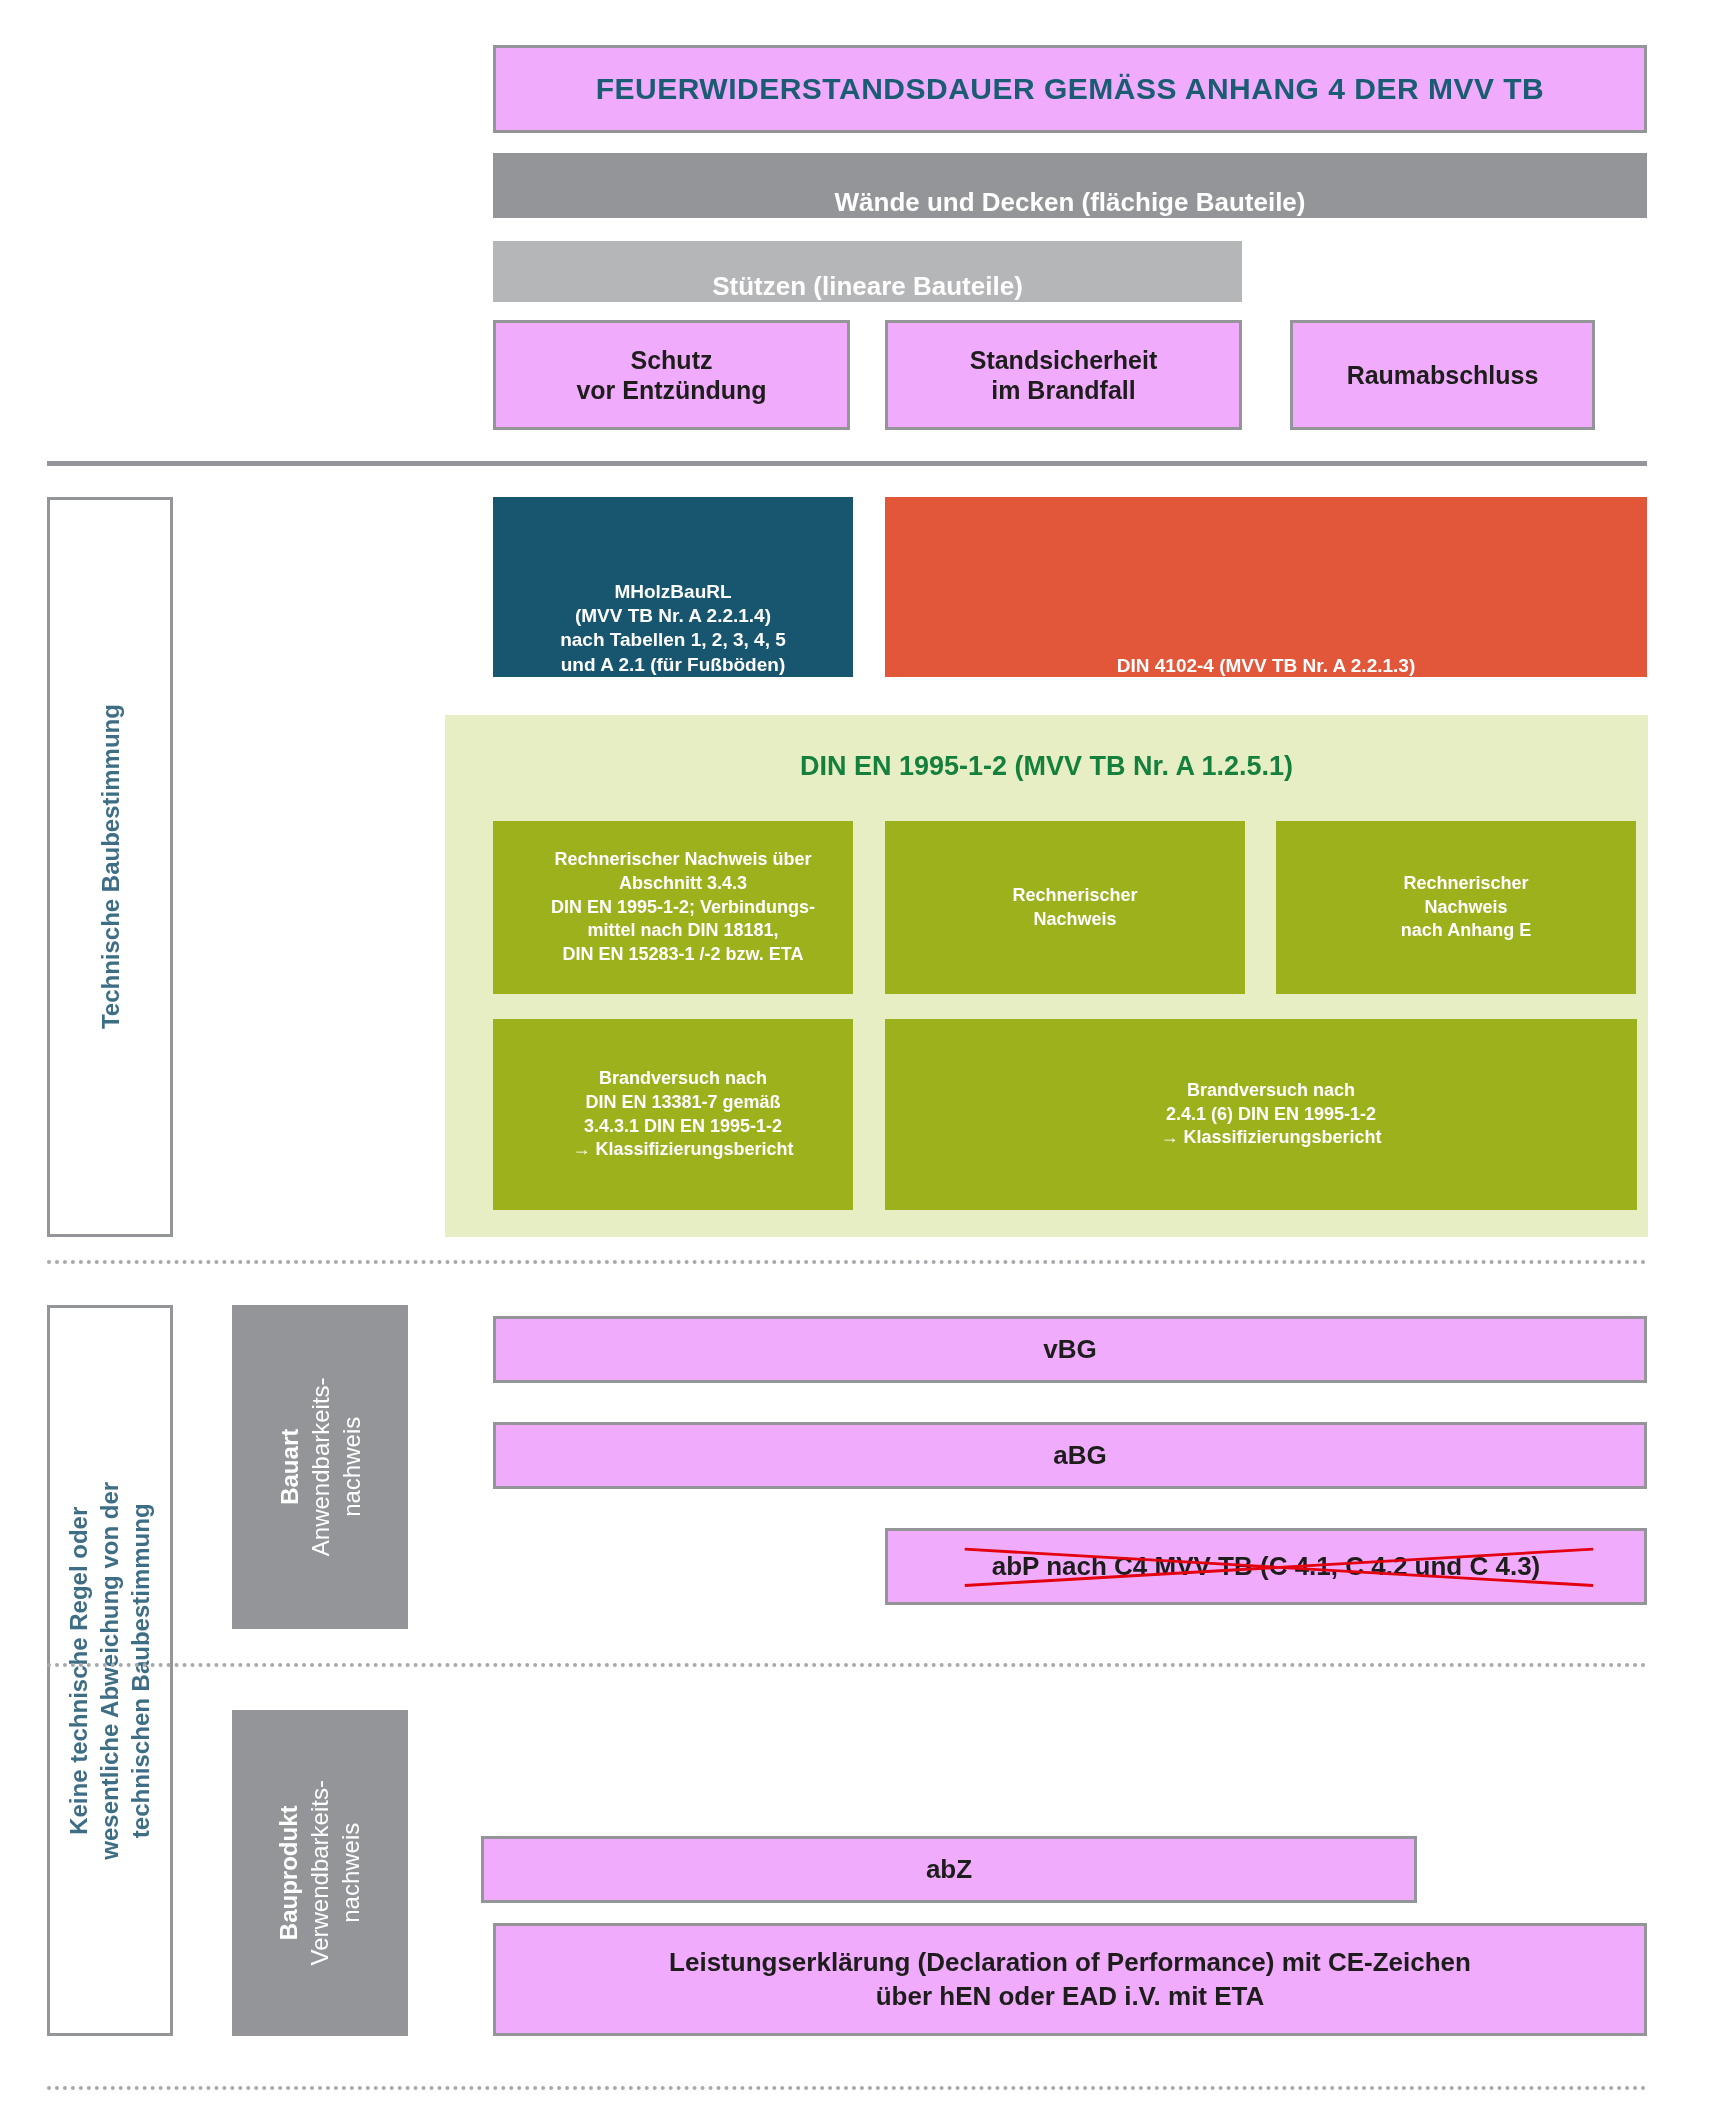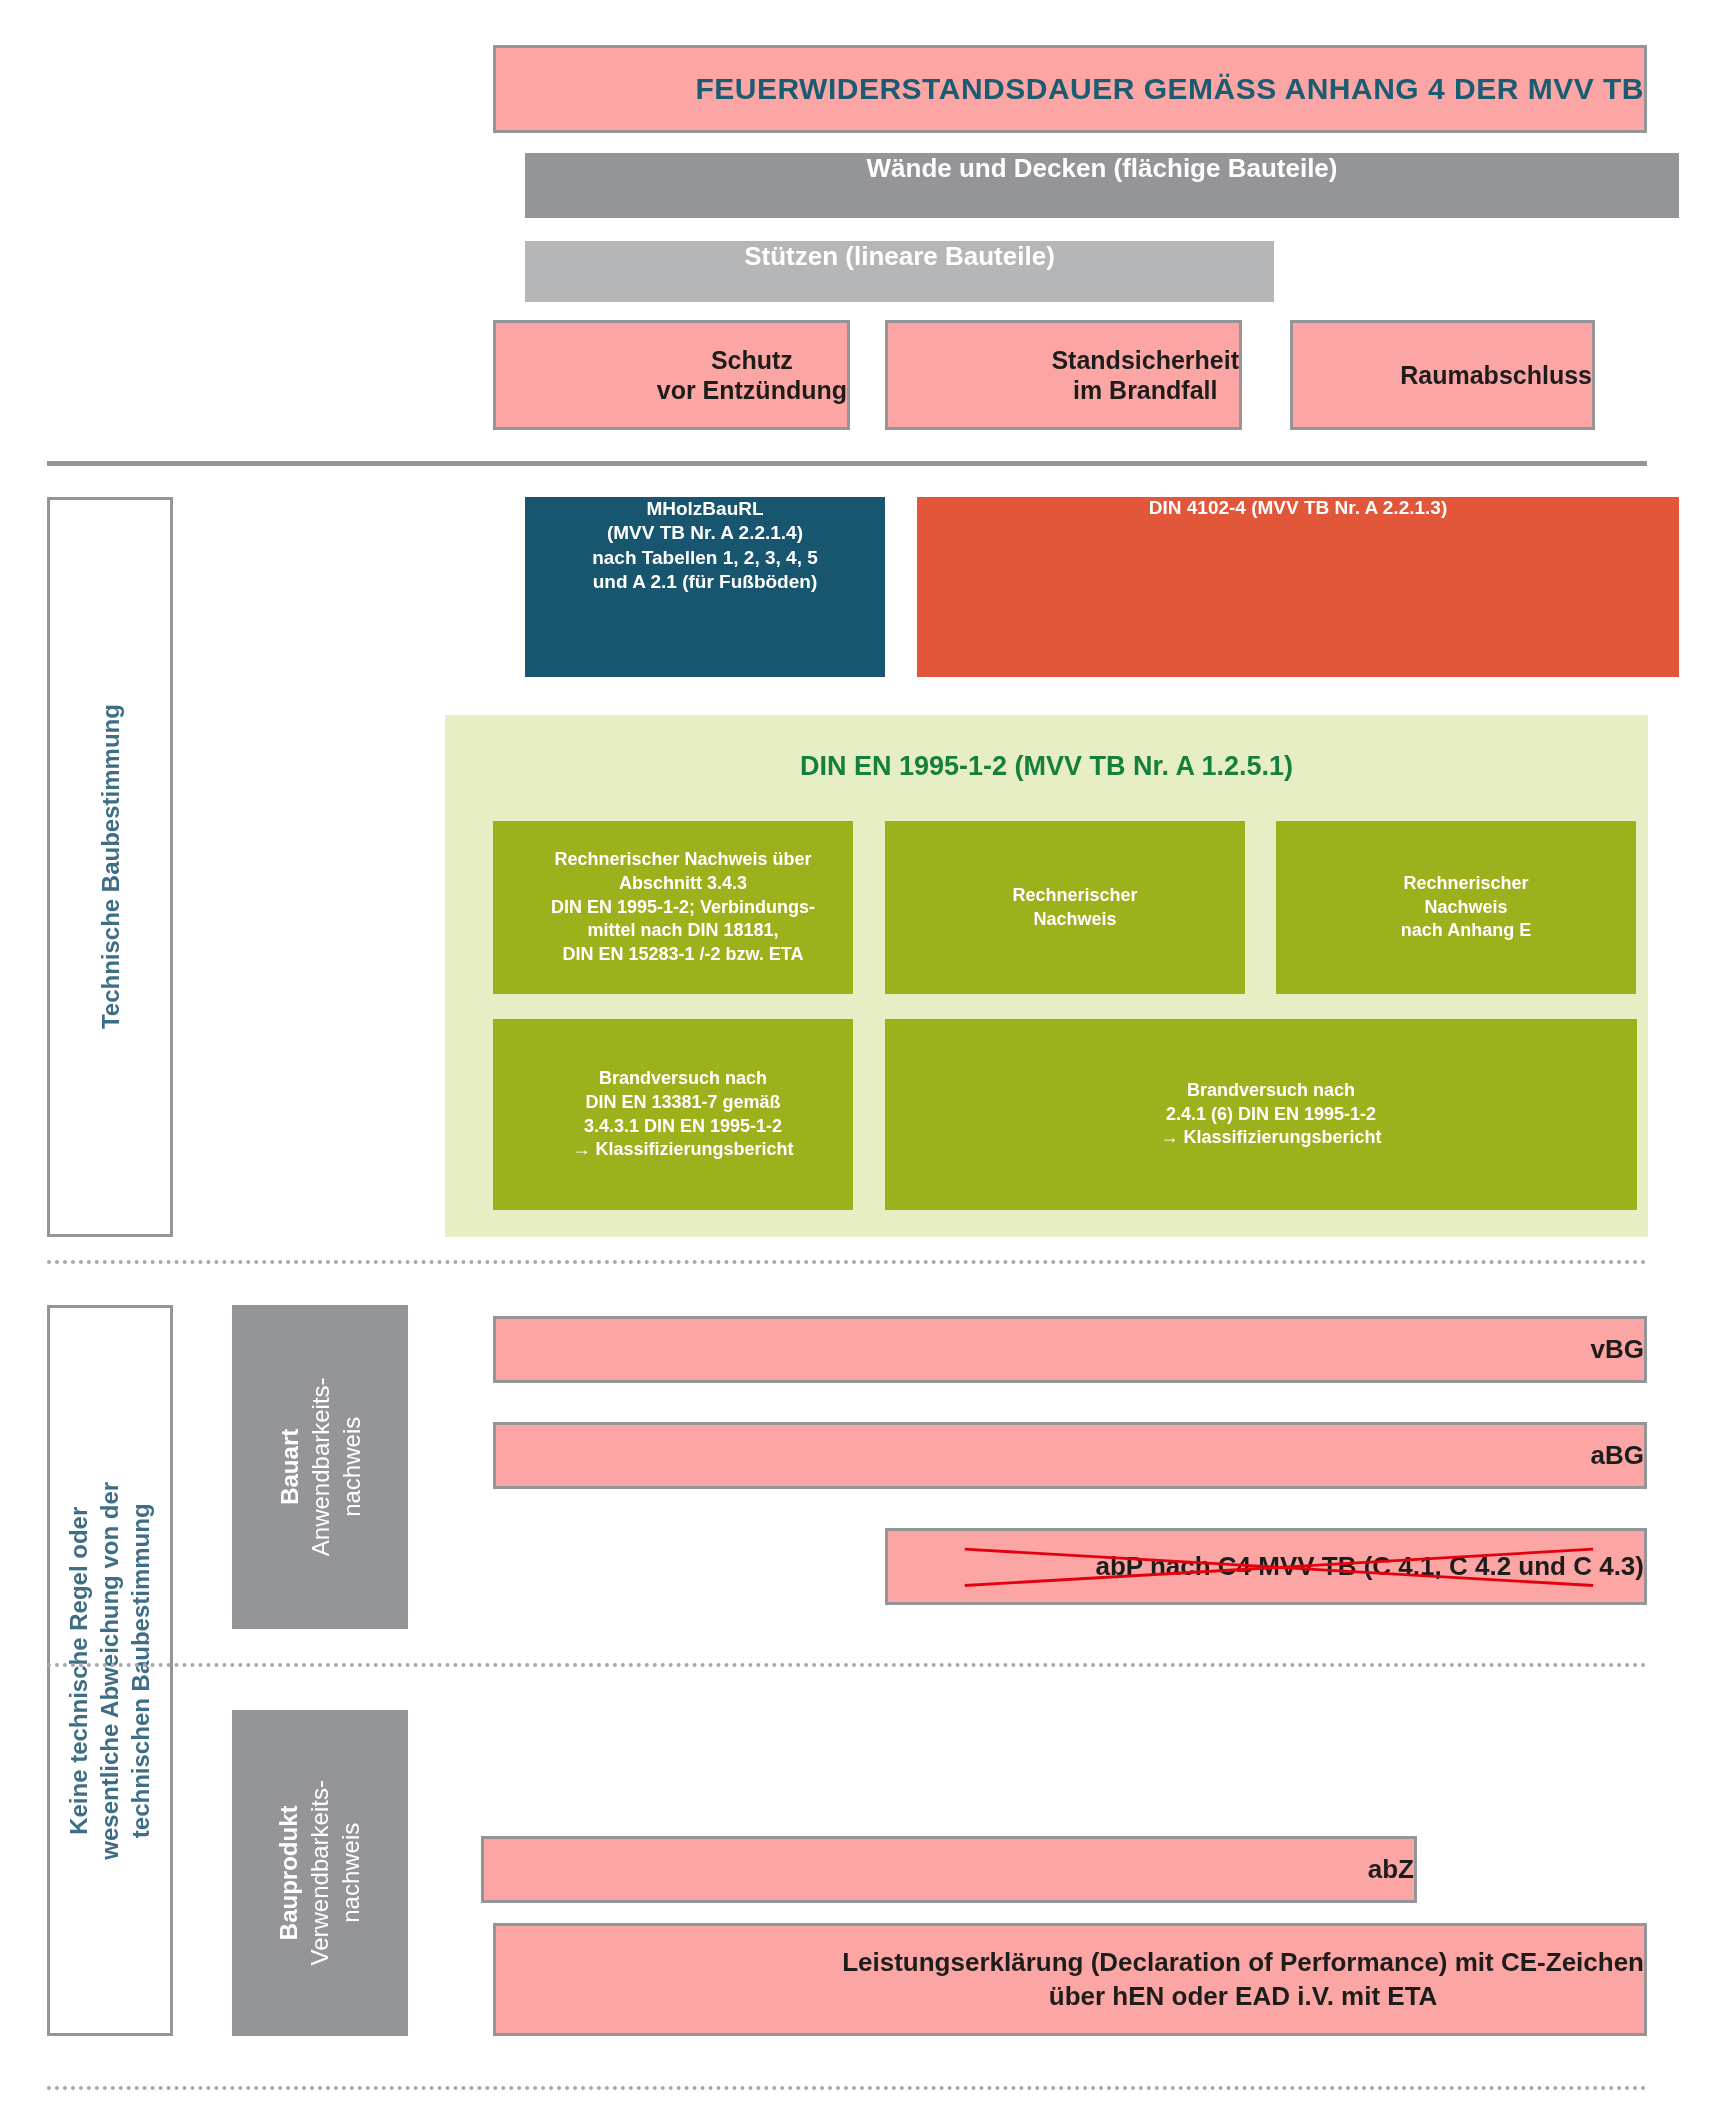--- a/index.html
+++ b/index.html
@@ -19,32 +19,31 @@
   .canvas {
     position: relative;
     width: 1728px;
     height: 2120px;
   }
   .abs { position: absolute; box-sizing: border-box; }
 
   
   .box-outline {
     border: 3.6px solid #939598;
-    background: #fca5a5;
+    background: #f0abfc;
     display: flex;
     align-items: center;
-    justify-content: flex-end;
+    justify-content: center;
     text-align: center;
   }
   .box-solid {
     display: flex;
-    align-items: flex-start;
+    align-items: flex-end;
     justify-content: center;
     text-align: center;
-    margin-left: 32px;
   }
 
   
   #title-box {
     left: 493px; top: 45px; width: 1154px; height: 88px;
   }
   #title-text {
     color: #1a5c72;
     font-weight: bold;
     font-size: 30px;

